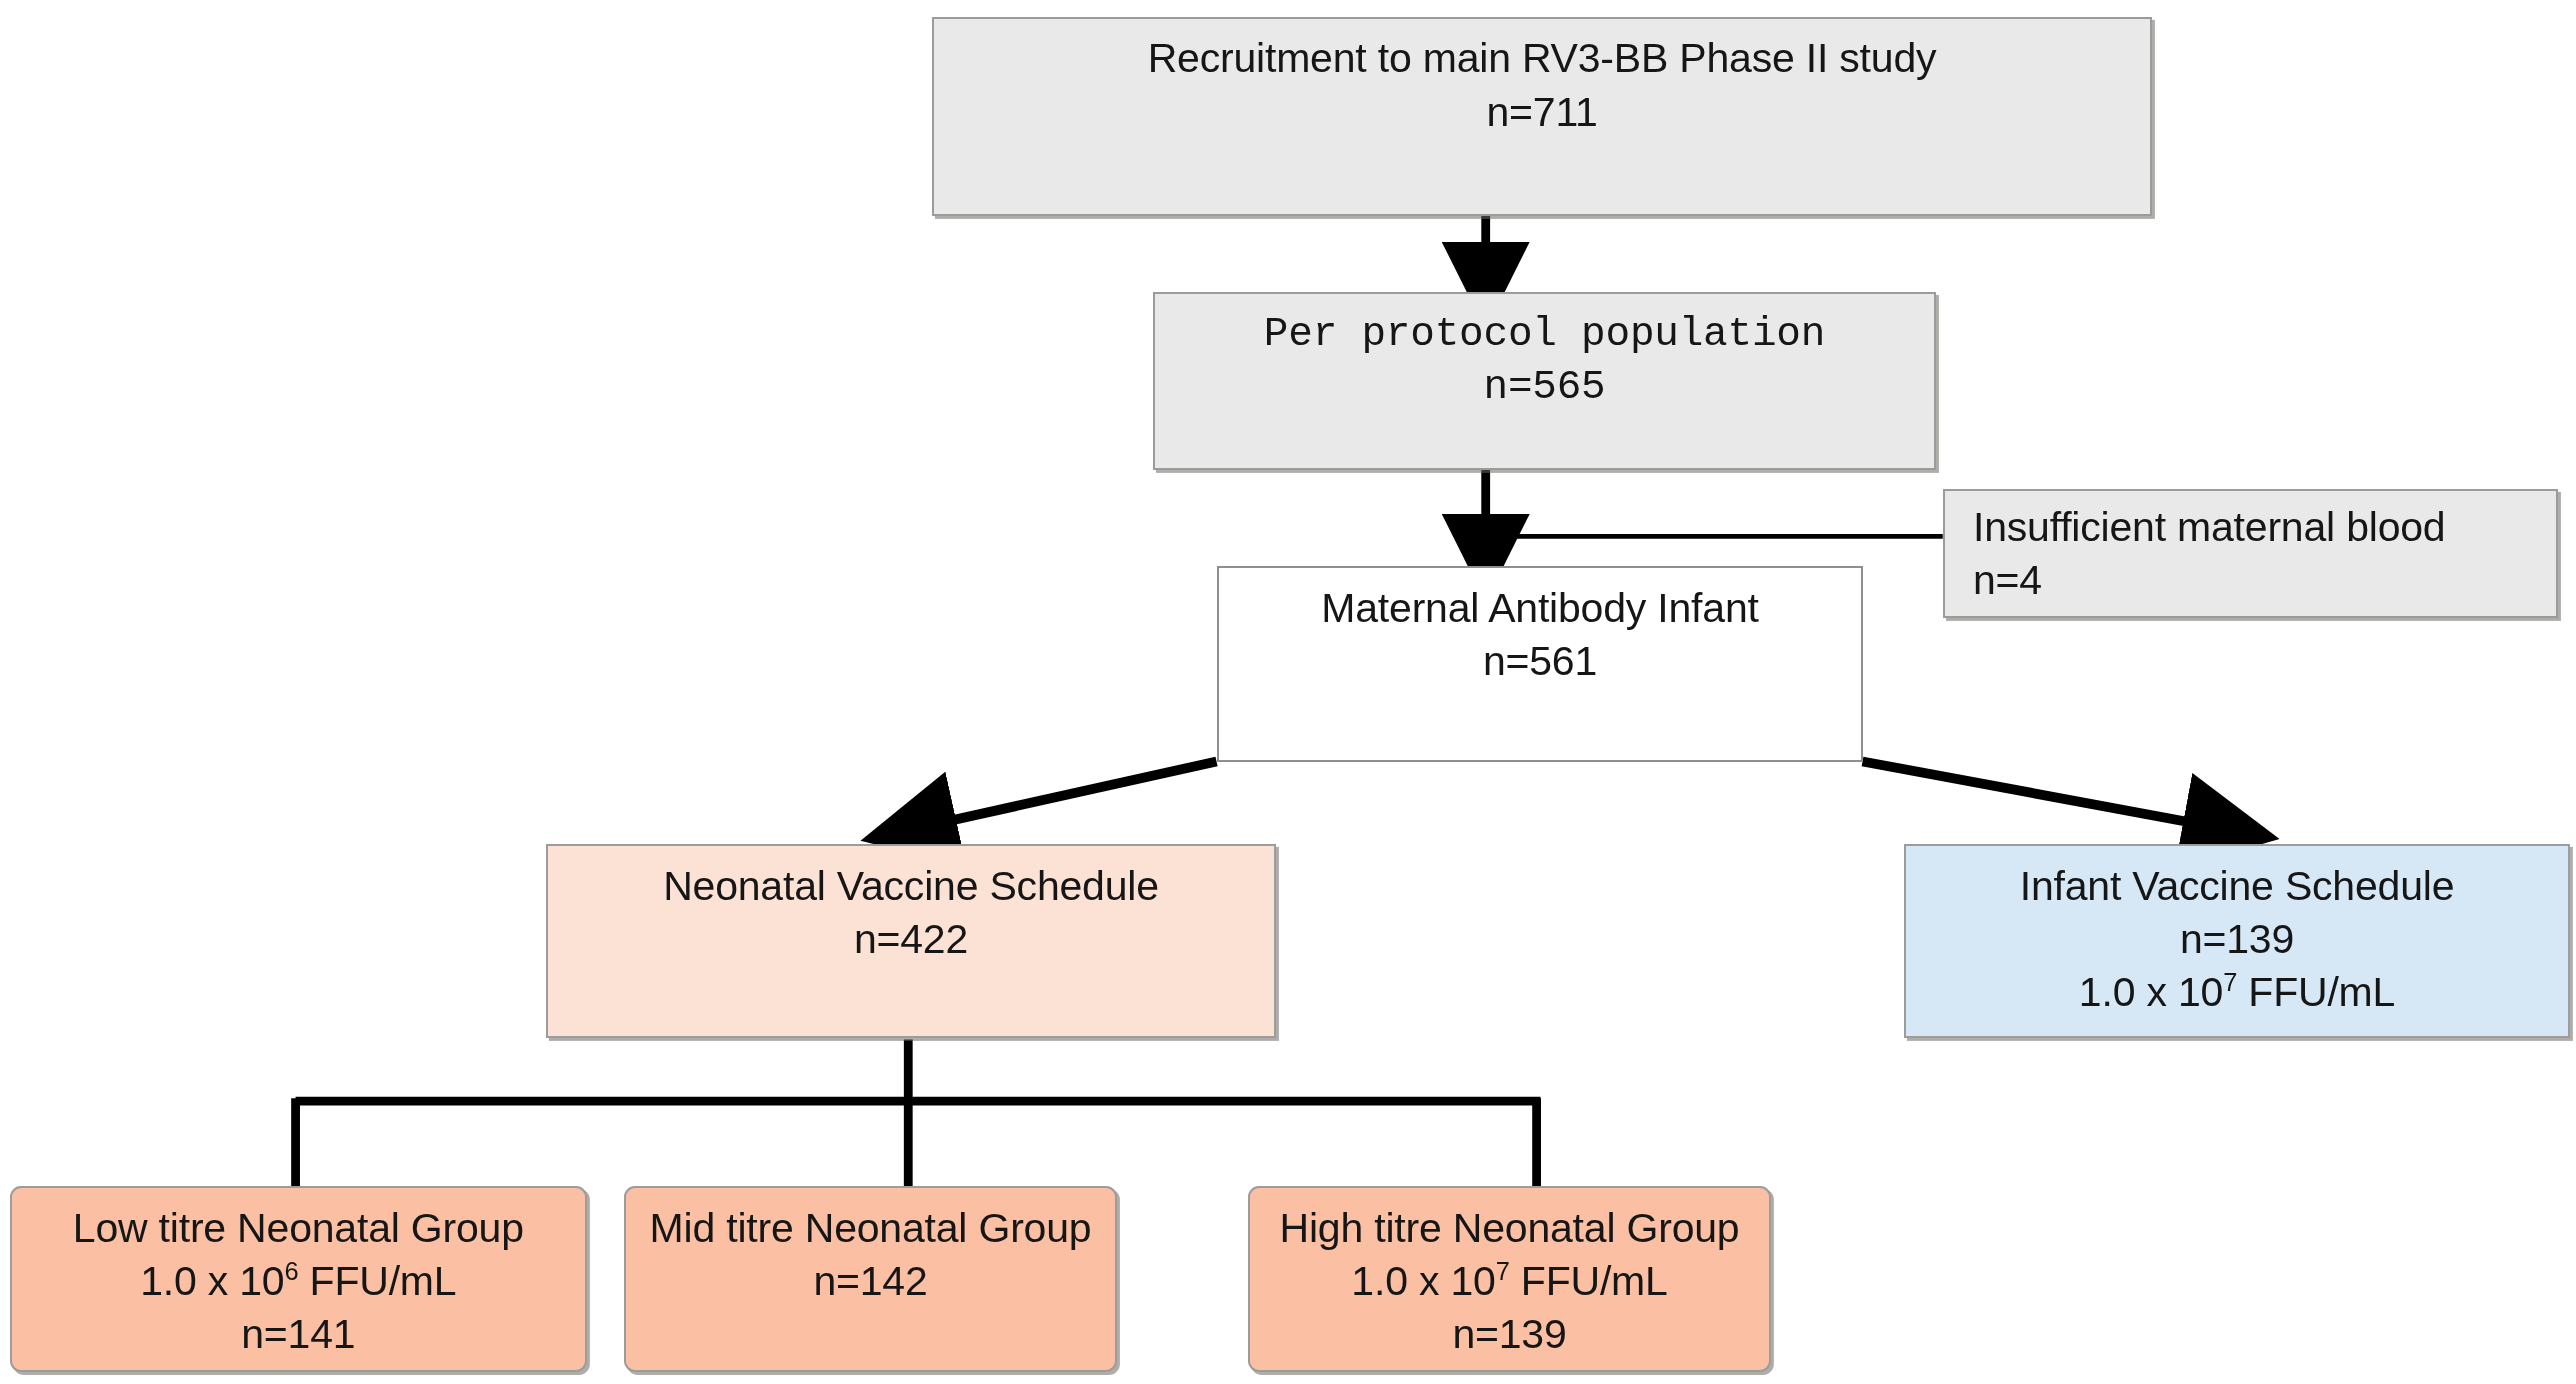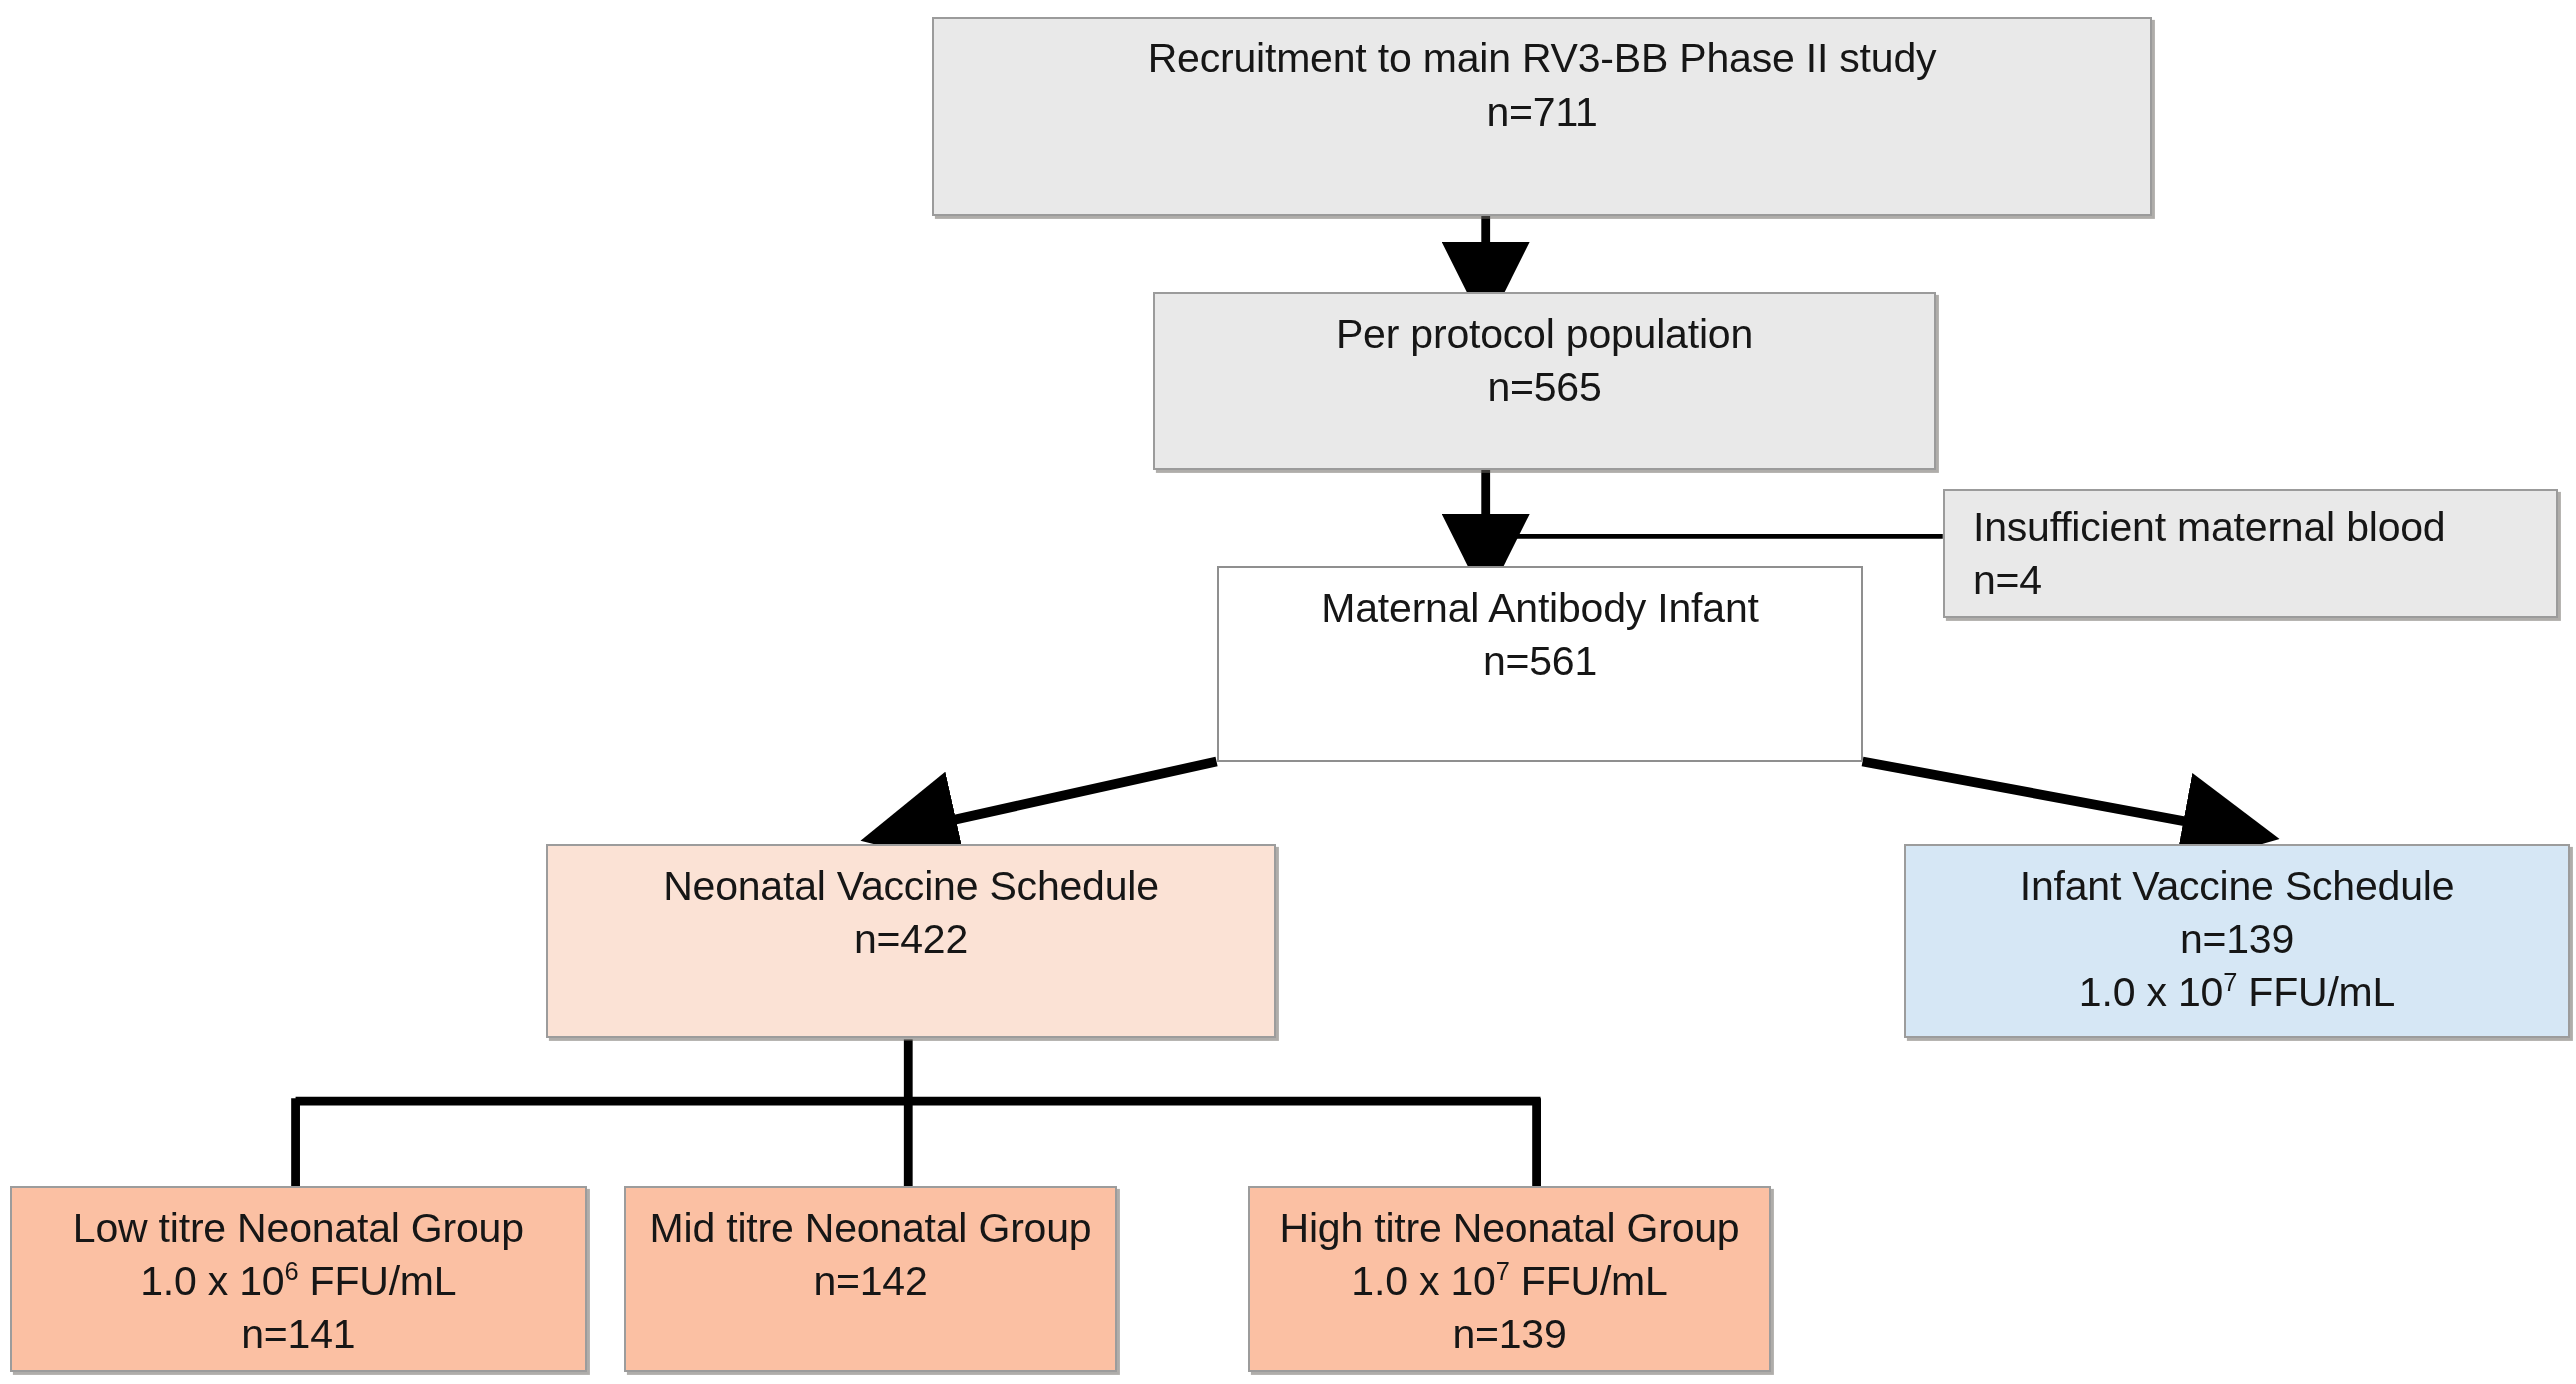--- a/index.html
+++ b/index.html
@@ -32,21 +32,21 @@
   }
   .node .line { display: block; white-space: nowrap; }
   .node.left-align {
     align-items: flex-start;
     text-align: left;
     padding-left: 28px;
   }
   .fill-grey  { background: #e9e9e9; border-color: #9b9b9b; }
   .fill-white { background: #ffffff; border-color: #8f8f8f; border-width: 2px; }
   .fill-peach { background: #fbe2d5; border-color: #9c9c9c; }
-  .fill-salmon{ background: #fbc0a3; border-color: #9c9c9c; }
+  .fill-salmon{ background: #fbc0a3; border-color: #9c9c9c; border-radius: 11px; }
   .fill-blue  { background: #d6e7f5; border-color: #9c9c9c; }
 
   .node.shadowed { box-shadow: 2.9px 2.9px 0 rgba(110,105,100,0.55); }
 
   sup { font-size: 0.62em; vertical-align: super; line-height: 0; }
 
   #edges {
     position: absolute;
     left: 0; top: 0;
     width: 2576px;
@@ -85,21 +85,21 @@
     <line x1="928" y1="1122" x2="928" y2="1212" stroke="#000000" stroke-width="9"></line>
 
     <line x1="1570" y1="1122" x2="1570" y2="1212" stroke="#000000" stroke-width="9"></line>
   </svg>
 
   <div class="node fill-grey shadowed" style="left:932px; top:16.6px; width:1220px; height:199px;">
     <span class="line">Recruitment to main RV3-BB Phase II study</span>
     <span class="line">n=711</span>
   </div>
 
-  <div class="node fill-grey shadowed" style="left:1153px; top:292px; width:783px; height:178px;">
+  <div class="node fill-grey shadowed" style="left:1153px; top:292px; width:783px; height:178px;font-family:Liberation Mono, monospace;">
     <span class="line">Per protocol population</span>
     <span class="line">n=565</span>
   </div>
 
   <div class="node fill-grey shadowed left-align" style="left:1943px; top:489px; width:615px; height:129px; padding-top:9.8px;">
     <span class="line">Insufficient maternal blood</span>
     <span class="line">n=4</span>
   </div>
 
   <div class="node fill-white" style="left:1217px; top:566px; width:646px; height:196px; border-width:2px;">

